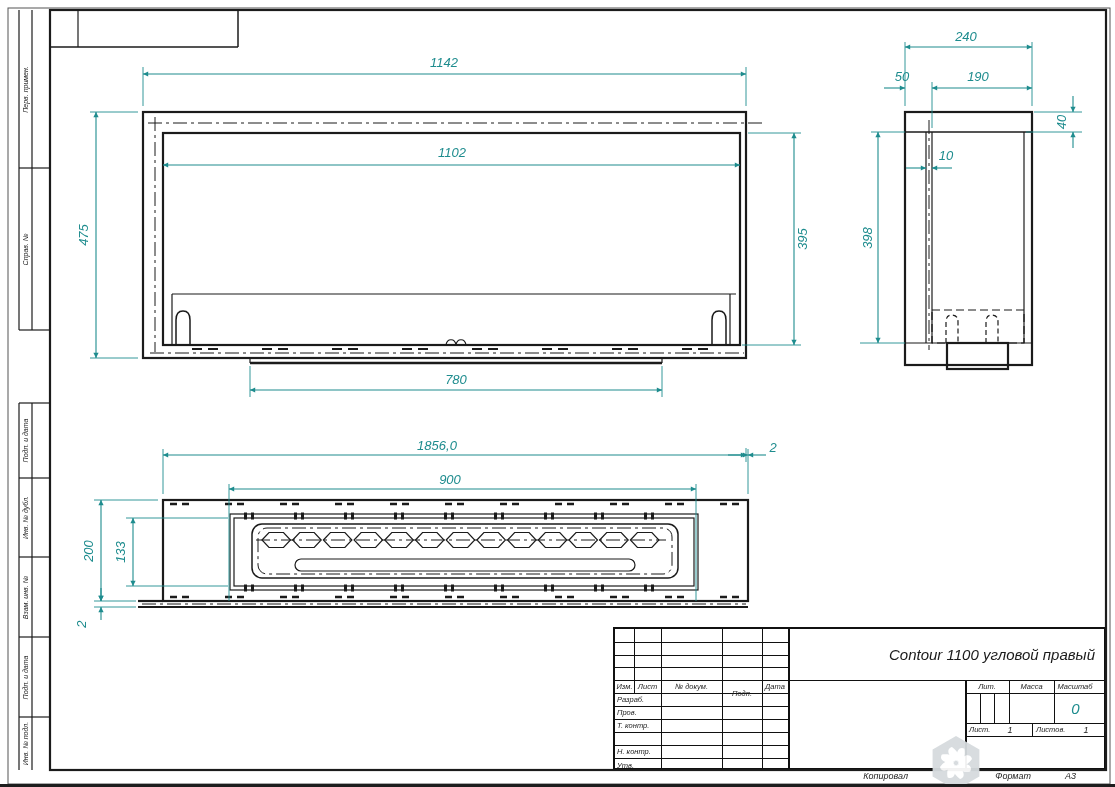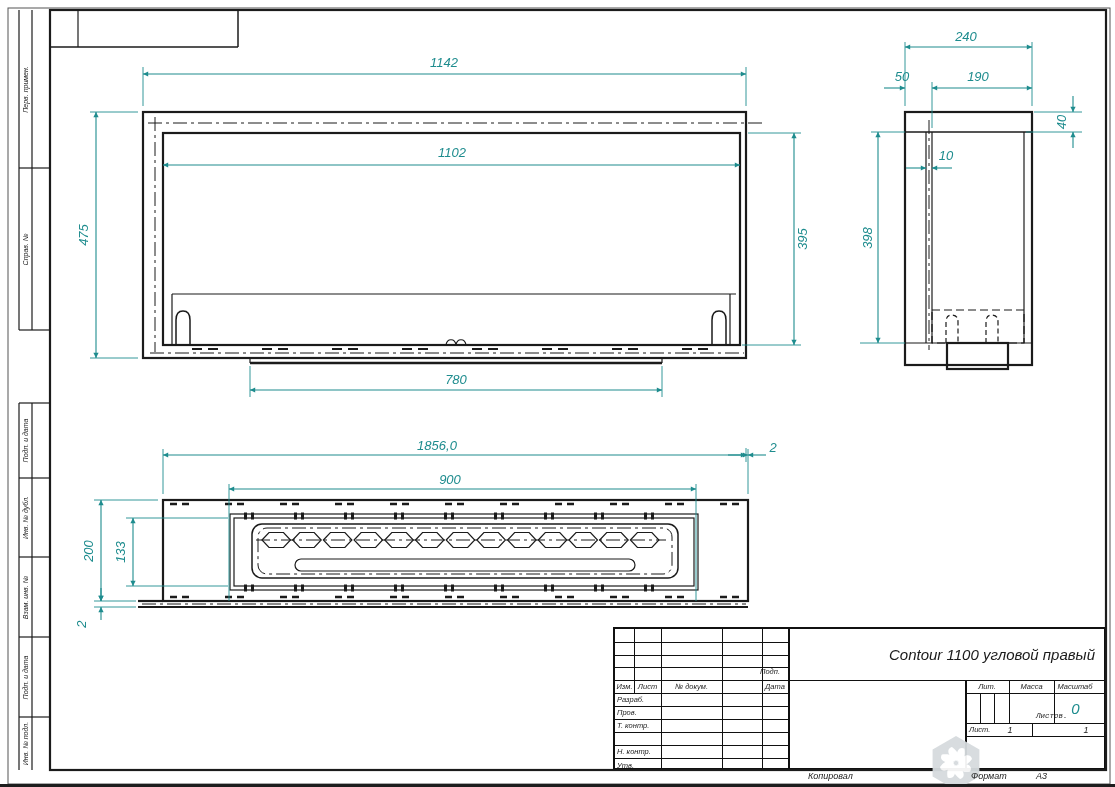--- a/index.html
+++ b/index.html
@@ -32,21 +32,21 @@
   #tb{position:absolute;left:613px;top:627px;width:493px;height:143px;
       border:2px solid #111;box-sizing:border-box;background:transparent;}
   .hl{position:absolute;height:1.3px;background:#111;}
   .vl{position:absolute;width:1.3px;background:#111;}
   .cell{position:absolute;font:italic 7.5px "Liberation Sans",sans-serif;color:#1b1b1b;
         display:flex;align-items:center;justify-content:center;white-space:nowrap;}
   .cell.lft{justify-content:flex-start;padding-left:2px;}
   .big{font:italic 15px "Liberation Sans",sans-serif;margin-left:44px;}
   .teal{color:#1e8c8e;}
   .foot{position:absolute;font:italic 9px "Liberation Sans",sans-serif;color:#222;
-        text-align:left;white-space:nowrap;}
+        text-align:right;white-space:nowrap;}
   #wmtext{position:absolute;left:985px;top:742px;width:130px;
         font:300 30px "Liberation Sans",sans-serif;color:#ccd2d6;letter-spacing:3px;}
   #bottomstrip{position:absolute;left:0;top:784px;width:1115px;height:3px;background:#1d1d1d;}
 </style>
 </head>
 <body>
 
 <div id="stage">
 
   <div id="tb">
@@ -73,41 +73,41 @@
     <div class="vl" style="left:350px;top:51px;height:88px;width:2px;"></div>
     <div class="vl" style="left:365px;top:64px;height:30px;"></div>
     <div class="vl" style="left:379px;top:64px;height:30px;"></div>
     <div class="vl" style="left:394px;top:51px;height:43px;"></div>
     <div class="vl" style="left:439px;top:51px;height:43px;"></div>
     <div class="vl" style="left:417px;top:94px;height:13px;"></div>
 
     <div class="cell" style="left:0;top:51px;width:19px;height:13px;">Изм.</div>
     <div class="cell" style="left:19px;top:51px;width:27px;height:13px;">Лист</div>
     <div class="cell" style="left:46px;top:51px;width:61px;height:13px;">№ докум.</div>
-    <div class="cell" style="left:107px;top:36px;width:40px;height:13px;margin-left:28px;">Подп.</div>
+    <div class="cell" style="left:107px;top:58px;width:40px;height:13px;">Подп.</div>
     <div class="cell" style="left:147px;top:51px;width:26px;height:13px;">Дата</div>
 
     <div class="cell lft" style="left:0;top:64px;width:46px;height:13px;">Разраб.</div>
     <div class="cell lft" style="left:0;top:77px;width:46px;height:13px;">Пров.</div>
     <div class="cell lft" style="left:0;top:90px;width:46px;height:13px;">Т. контр.</div>
     <div class="cell lft" style="left:0;top:116px;width:46px;height:13px;">Н. контр.</div>
     <div class="cell lft" style="left:0;top:129px;width:46px;height:14px;">Утв.</div>
 
     <div class="cell big" style="left:173px;top:0;width:320px;height:51px;">Contour 1100 угловой правый</div>
 
 
     <div class="cell" style="left:350px;top:51px;width:44px;height:13px;">Лит.</div>
     <div class="cell" style="left:394px;top:51px;width:45px;height:13px;">Масса</div>
     <div class="cell" style="left:439px;top:51px;width:42px;height:13px;">Масштаб</div>
     <div class="cell big teal" style="left:394px;top:64px;width:45px;height:30px;">0</div>
     <div class="cell big teal" style="left:439px;top:64px;width:70px;height:30px;font-size:12px;">1:5</div>
 
     <div class="cell lft" style="left:352px;top:94px;width:28px;height:13px;">Лист.</div>
     <div class="cell" style="left:380px;top:94px;width:30px;height:13px;font-size:9px;">1</div>
-    <div class="cell lft" style="left:419px;top:80px;width:36px;height:13px;font-family:Liberation Mono, monospace;">Листов.</div>
+    <div class="cell lft" style="left:419px;top:94px;width:36px;height:13px;">Листов.</div>
     <div class="cell" style="left:455px;top:94px;width:32px;height:13px;font-size:9px;">1</div>
   </div>
 
   <svg width="1115" height="787" viewBox="0 0 1115 787">
     <defs>
       <marker id="arr" viewBox="0 0 10 10" refX="10" refY="5" markerWidth="13" markerHeight="5.2" orient="auto-start-reverse" markerUnits="userSpaceOnUse">
         <path d="M0,0 L10,5 L0,10 Z" fill="#1e8c8e"></path>
       </marker>
     </defs>
 

